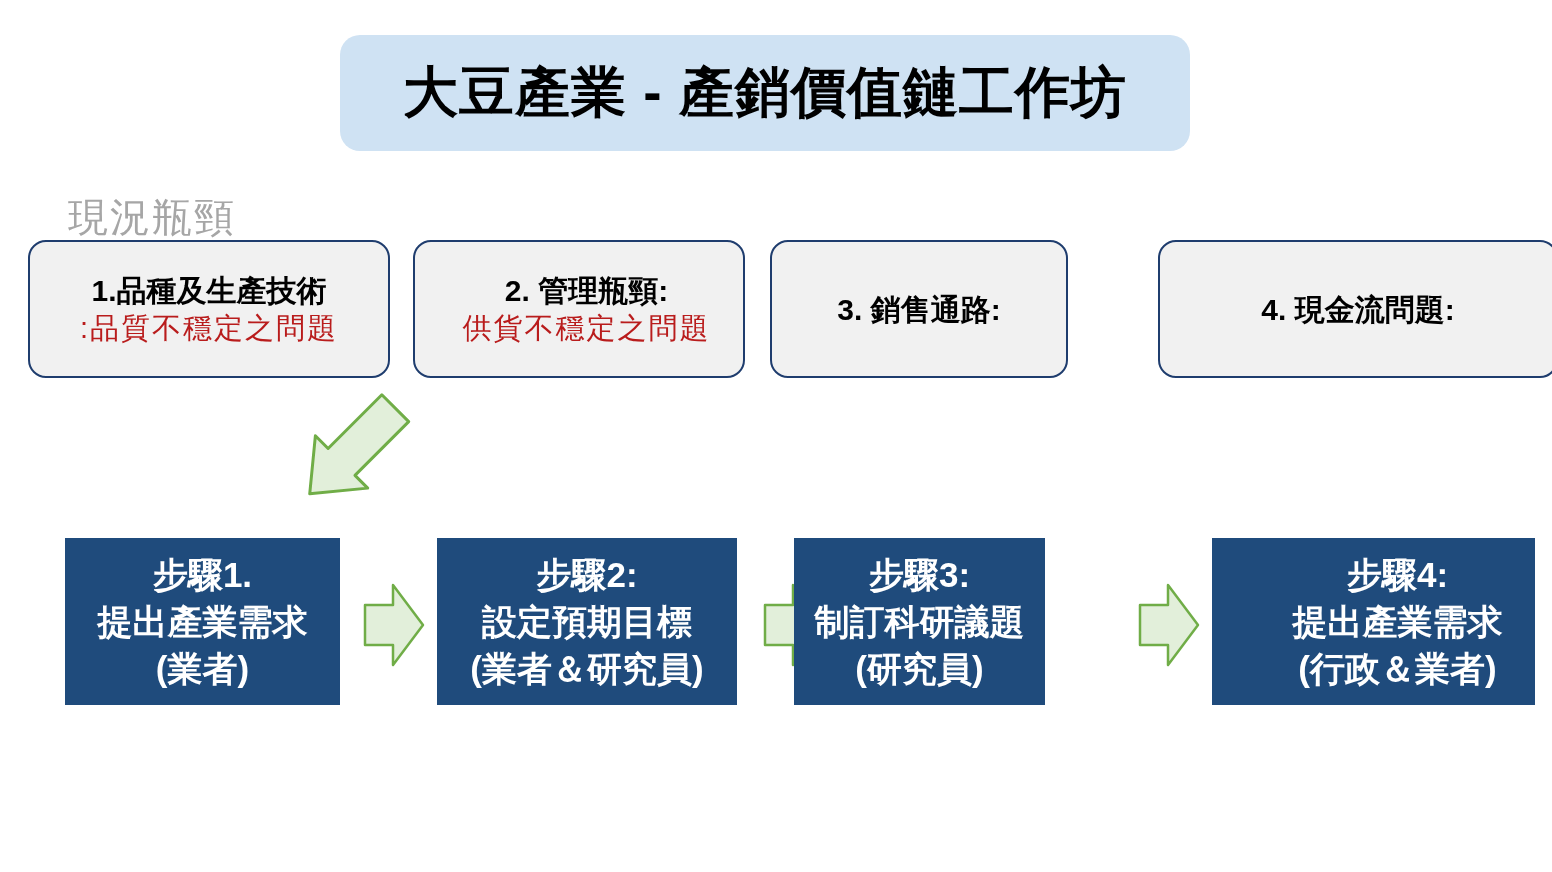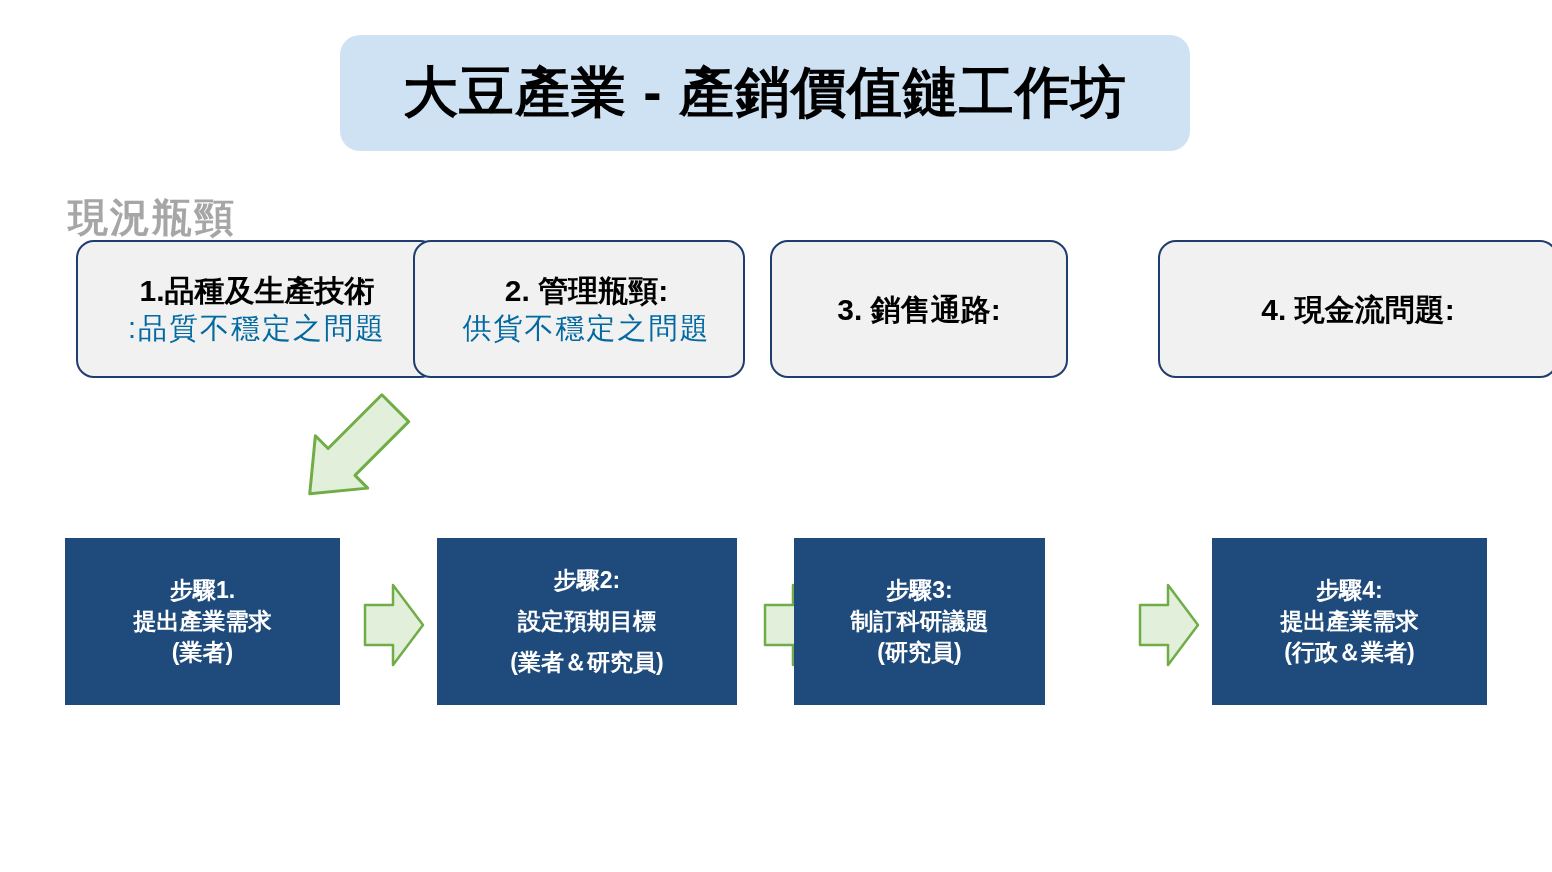--- a/index.html
+++ b/index.html
@@ -37,21 +37,21 @@
     letter-spacing: 1px;
     white-space: nowrap;
   }
 
   
   .section-label {
     position: absolute;
     left: 68px;
     top: 190px;
     font-size: 40px;
-    font-weight: bold;
+    font-weight: normal;
     color: #a6a6a6;
     letter-spacing: 2px;
   }
 
   
   .bottleneck-card {
     position: absolute;
     top: 240px;
     height: 138px;
     background: #f1f1f1;
@@ -67,26 +67,26 @@
   .bottleneck-card .bn-heading {
     font-size: 30px;
     font-weight: bold;
     color: #000000;
     line-height: 1.3;
     white-space: nowrap;
   }
   .bottleneck-card .bn-detail {
     font-size: 29px;
     font-weight: normal;
-    color: #0369a1;
+    color: #b91c1c;
     line-height: 1.3;
     letter-spacing: 2px;
     white-space: nowrap;
   }
-  .bn-1 { left: 28px;   width: 362px; margin-left: 48px; }
+  .bn-1 { left: 28px;   width: 362px; }
   .bn-2 { left: 413px;  width: 332px; padding-left: 15px; }
   .bn-3 { left: 770px;  width: 298px; }
   .bn-4 { left: 1158px; width: 400px; }
 
   
   .arrow-shape { display: block; }
   .diag-arrow {
     position: absolute;
     left: 290px;
     top: 412px;
@@ -111,30 +111,30 @@
     top: 538px;
     height: 167px;
     background: #1f4b7c;
     display: flex;
     flex-direction: column;
     align-items: center;
     justify-content: center;
     text-align: center;
   }
   .step-box .step-line {
-    font-size: 23px;
+    font-size: 35px;
     font-weight: bold;
     color: #ffffff;
     line-height: 1.35;
     white-space: nowrap;
   }
   .st-1 { left: 65px;   width: 275px; }
-  .st-2 { left: 437px;  width: 300px; gap: 10px; }
+  .st-2 { left: 437px;  width: 300px; }
   .st-3 { left: 794px;  width: 251px; }
-  .st-4 { left: 1212px; width: 275px; }
+  .st-4 { left: 1212px; width: 275px; padding-left: 48px; }
 </style>
 </head>
 <body>
 
 <div class="slide">
 
   <div class="title-banner">
     <span class="title-text">大豆產業 - 產銷價值鏈工作坊</span>
   </div>
 

